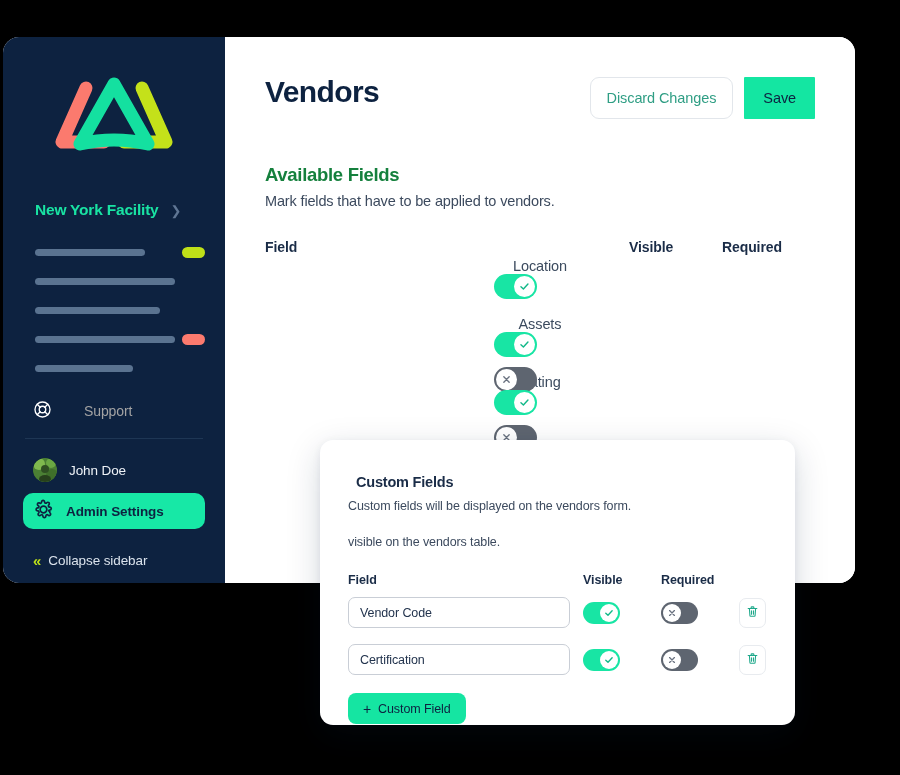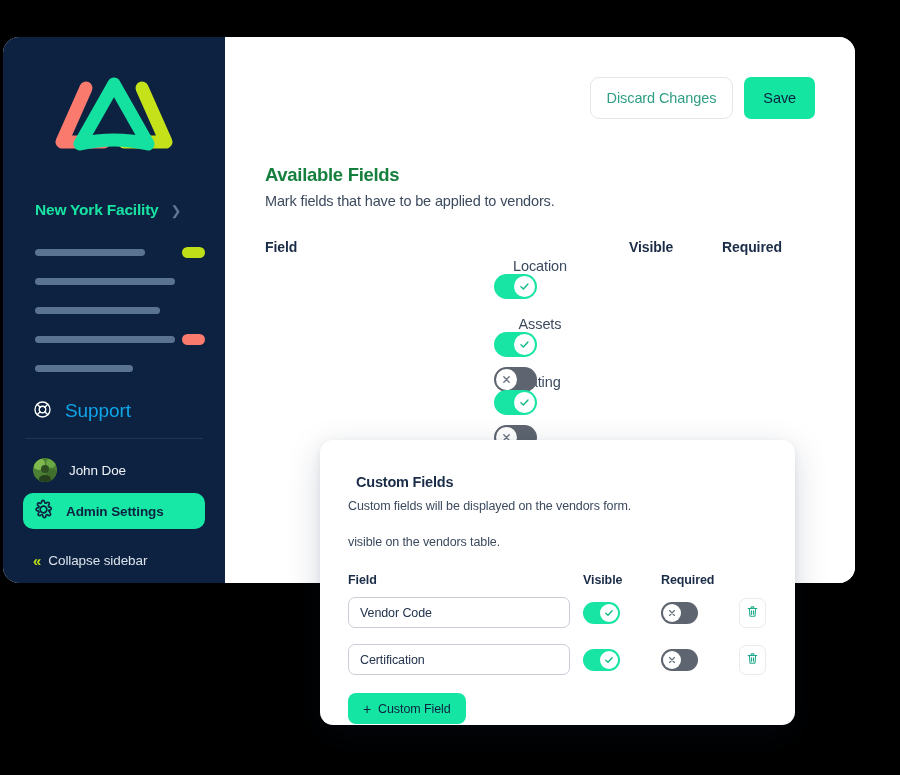--- a/index.html
+++ b/index.html
@@ -96,23 +96,24 @@
 
   .support-row {
     display: flex;
     align-items: center;
     gap: 13px;
     padding: 0 30px;
     margin-top: 8px;
     height: 26px;
   }
   .support-label {
-    color: #0ea5e9;
-    font-size: 19px;
-    letter-spacing: -0.1px;
+    color: #a3a3a3;
+    font-size: 14px;
+    letter-spacing: -0.1px;
+    margin-left: 19px;
   }
 
   .divider {
     height: 1px;
     background: #1e3busy;
     background: #1e3654;
     margin: 14px 22px 0 22px;
   }
 
   .user-row {
@@ -216,21 +217,21 @@
     font-size: 14.5px;
     font-family: "Liberation Sans", sans-serif;
     letter-spacing: -0.1px;
     display: flex;
     align-items: center;
     cursor: pointer;
   }
   .btn-save {
     height: 42px;
     padding: 0 19px;
-    border-radius: 7px;
+    border-radius: 1px;
     border: none;
     background: #14e6a2;
     color: #0d2240;
     font-size: 14.5px;
     font-family: "Liberation Sans", sans-serif;
     letter-spacing: -0.1px;
     display: flex;
     align-items: center;
     cursor: pointer;
   }
@@ -488,20 +489,21 @@
 
     <div class="collapse-row">
       <span class="collapse-chev">«</span>
       <span class="collapse-label">Collapse sidebar</span>
     </div>
   </aside>
 
   <section class="main">
 
     <div class="main-header">
+      <h1 class="page-title">Vendors</h1>
       <div class="header-actions">
         <button class="btn-discard">Discard Changes</button>
         <button class="btn-save">Save</button>
       </div>
     </div>
 
     <h2 class="section-title">Available Fields</h2>
     <p class="section-sub">Mark fields that have to be applied to vendors.</p>
 
     <div class="fields-table">

